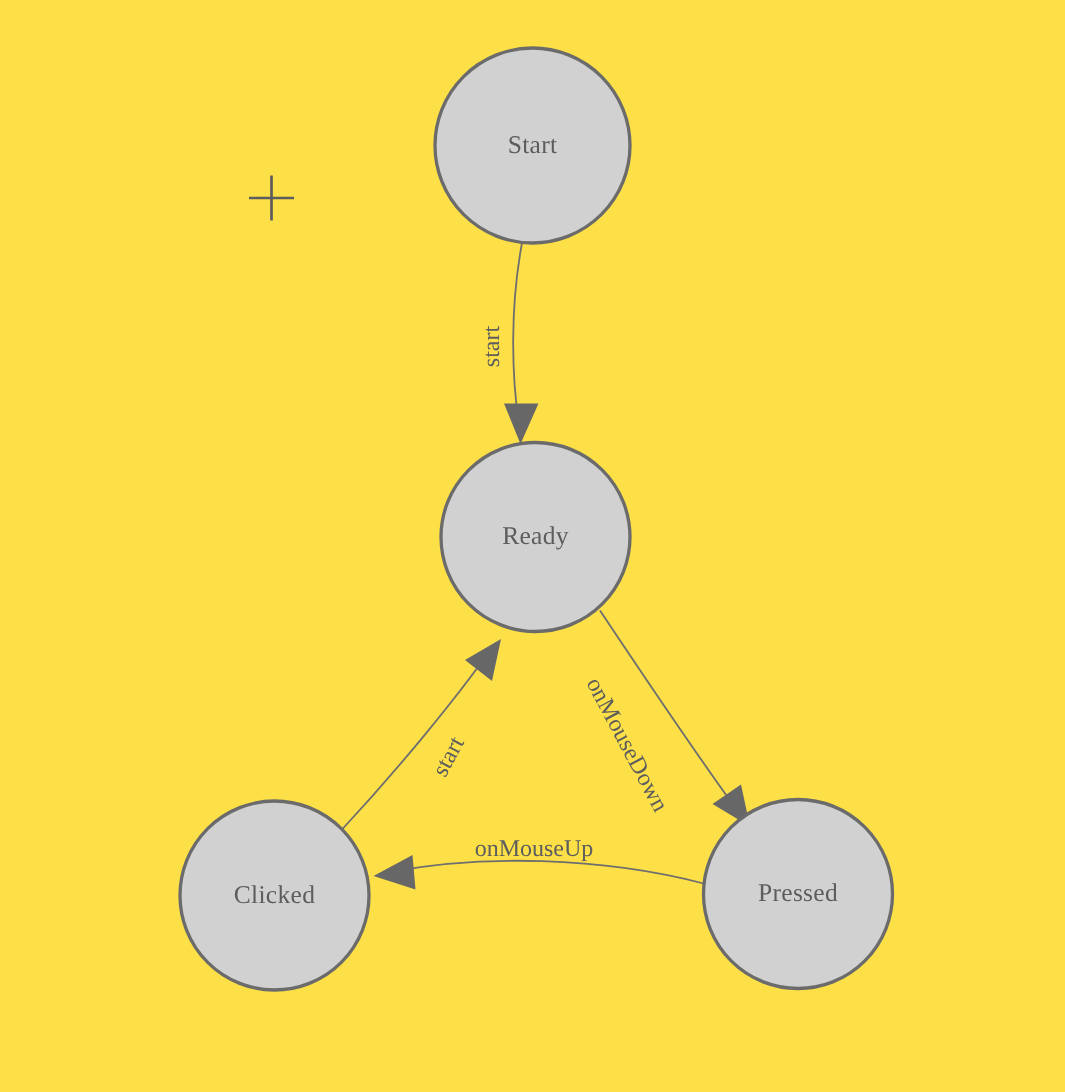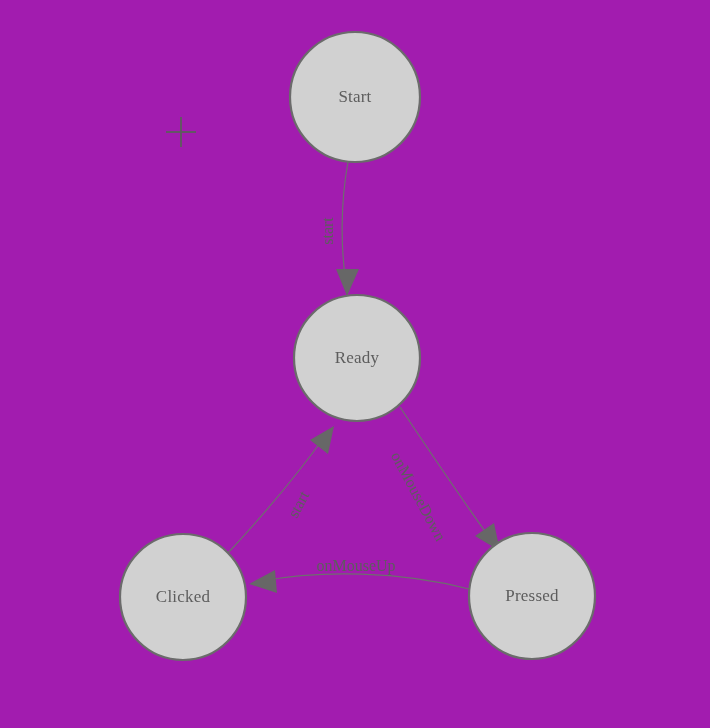--- a/index.html
+++ b/index.html
@@ -11,21 +11,21 @@
   body {
     width: 710px;
     height: 728px;
     overflow: hidden;
     font-family: "Liberation Serif", "DejaVu Serif", serif;
   }
   #canvas-wrap {
     position: relative;
     width: 710px;
     height: 728px;
-    background: #a21caf;
+    background: #fde047;
   }
   svg#diagram {
     display: block;
     width: 710px;
     height: 728px;
   }
   .node-shape {
     fill: #d1d1d1;
     stroke: #6b6b6b;
     stroke-width: 2.2;

